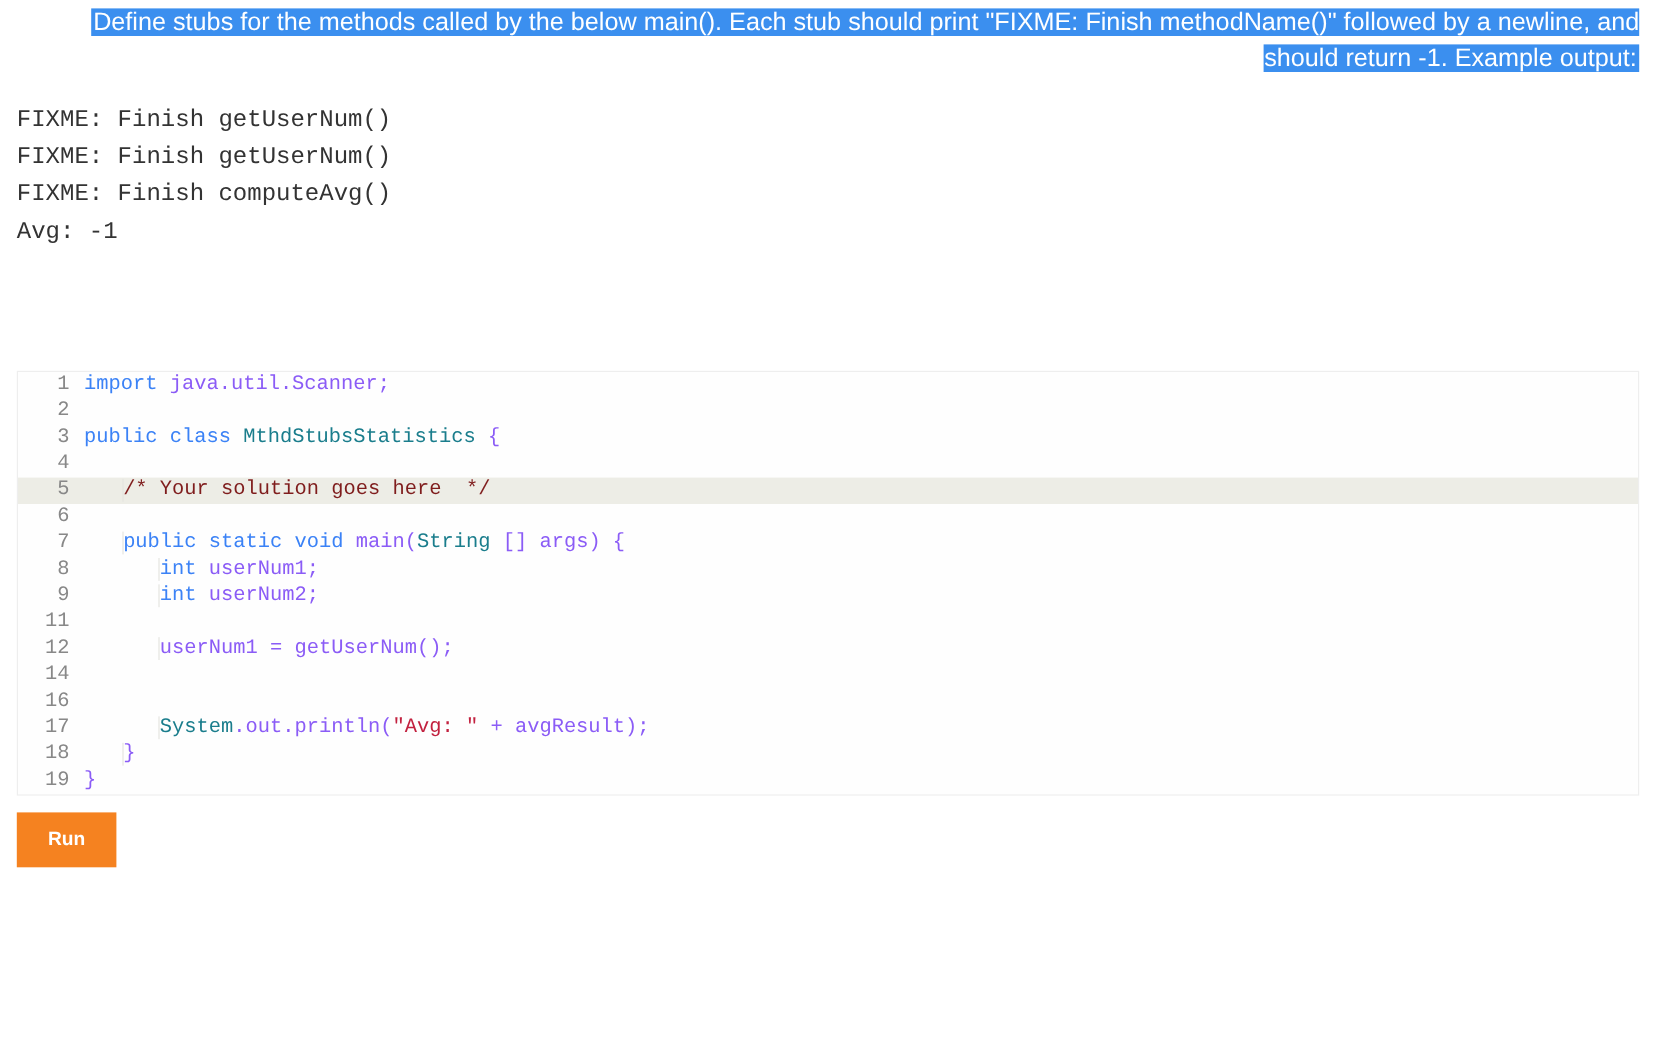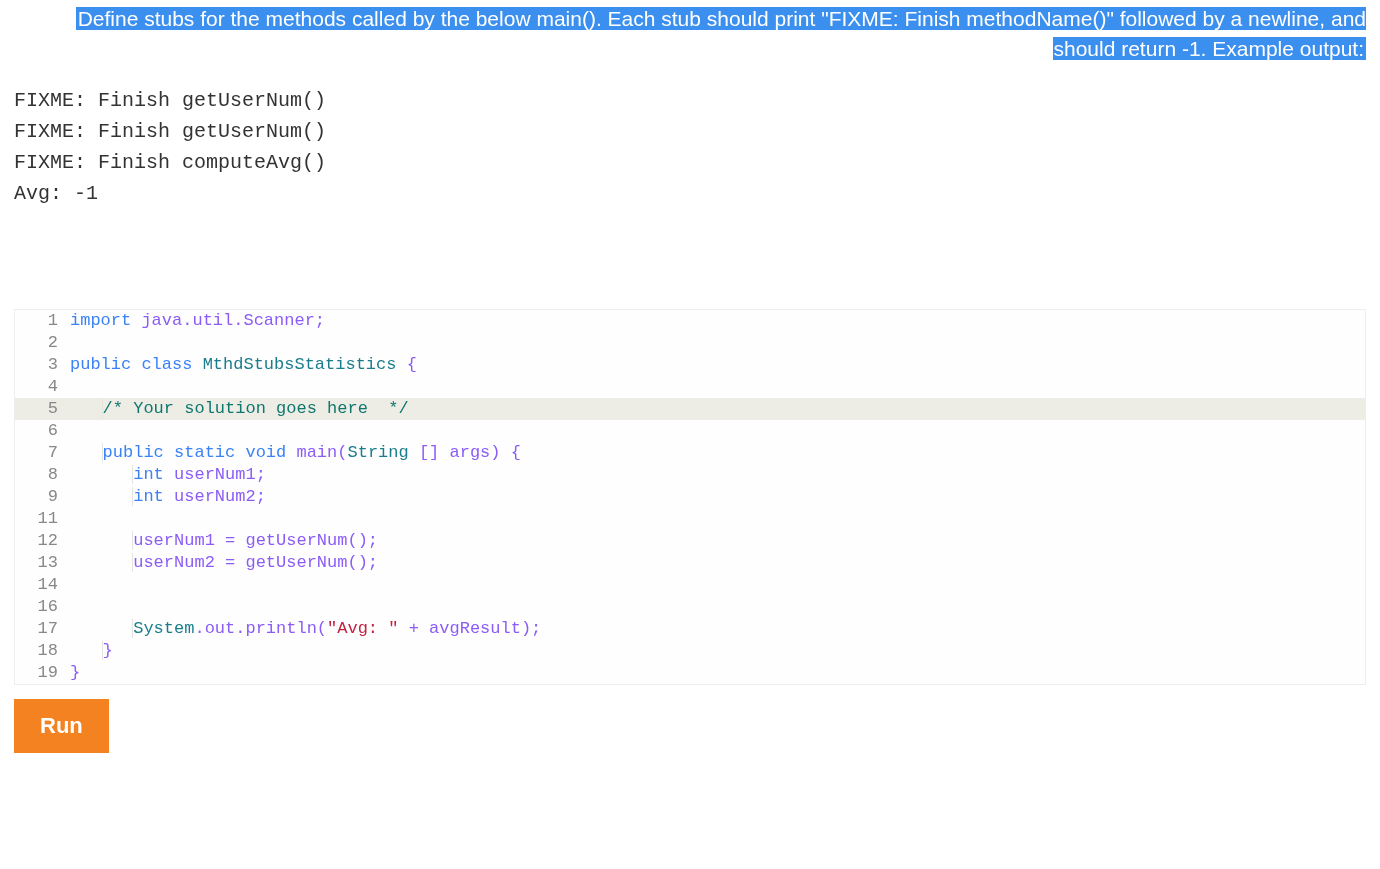--- a/index.html
+++ b/index.html
@@ -55,33 +55,33 @@
     user-select: none;
   }
   .code-cell {
     flex: 1;
     white-space: pre;
     color: #333;
   }
   .tok-kw { color: #3b82f6; } 
   .tok-type { color: #1a7d8c; } 
   .tok-str { color: #c2213f; }
-  .tok-comment { color: #0f766e; }
+  .tok-comment { color: #7f1d1d; }
   .tok-id { color: #8b5cf6; }
   .indent-guide {
     border-left: 1px solid #e4e4e0;
     margin-left: 1px;
   }
   .run-btn {
     margin: 14px 14px 0 14px;
     background: #f58220;
     color: #fff;
     border: none;
     padding: 14px 26px;
-    font-size: 22px;
+    font-size: 16px;
     font-weight: bold;
     cursor: pointer;
     font-family: Arial, Helvetica, sans-serif;
   }
 </style>
 </head>
 <body>
 
 
 
@@ -133,24 +133,20 @@
     </div>
     <div class="code-row">
       <div class="gutter">11</div>
       <div class="code-cell"></div>
     </div>
     <div class="code-row">
       <div class="gutter">12</div>
       <div class="code-cell"><span>   </span><span>   </span><span class="indent-guide"></span><span class="tok-id">userNum1 = getUserNum();</span></div>
     </div>
     <div class="code-row">
-      <div class="gutter">13</div>
-      <div class="code-cell"><span>   </span><span>   </span><span class="indent-guide"></span><span class="tok-id">userNum2 = getUserNum();</span></div>
-    </div>
-    <div class="code-row">
       <div class="gutter">14</div>
       <div class="code-cell"></div>
     </div>
     <div class="code-row">
       <div class="gutter">16</div>
       <div class="code-cell"></div>
     </div>
     <div class="code-row">
       <div class="gutter">17</div>
       <div class="code-cell"><span>   </span><span>   </span><span class="indent-guide"></span><span class="tok-type">System</span><span class="tok-id">.out.println(</span><span class="tok-str">"Avg: "</span><span class="tok-id"> + avgResult);</span></div>

